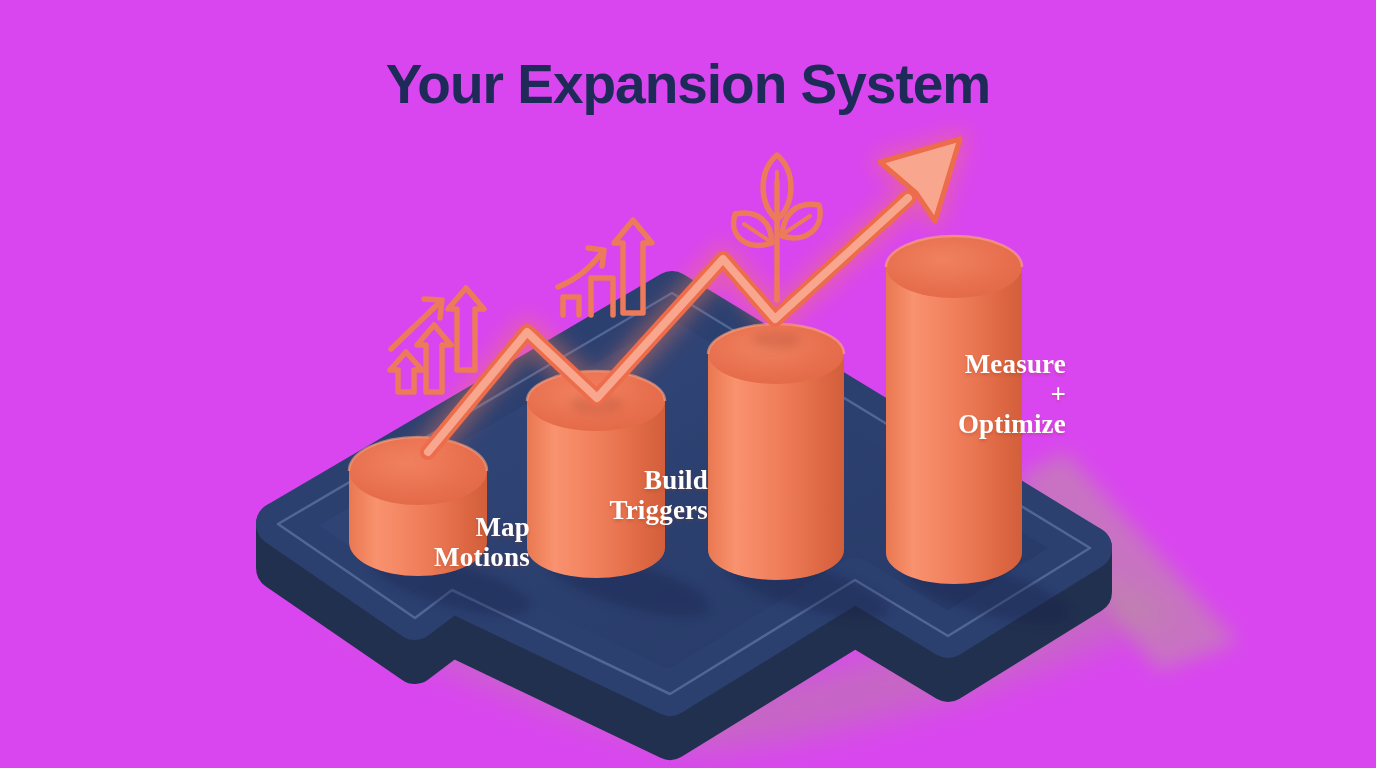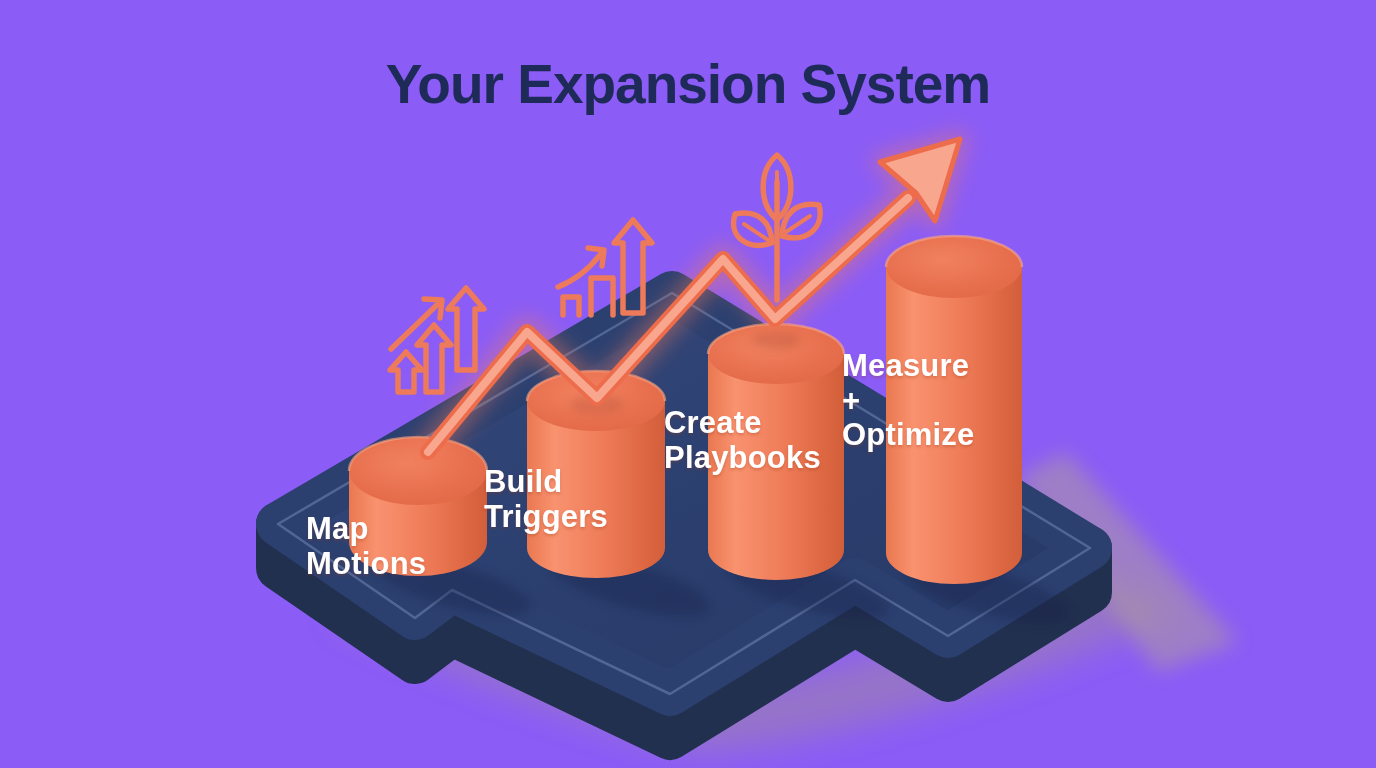--- a/index.html
+++ b/index.html
@@ -1,44 +1,45 @@
 <!DOCTYPE html>
 <html><head>
 <meta charset="utf-8">
 <style>
   html,body{margin:0;padding:0;background:#f8f1e1;}
   .canvas{
     position:relative;
     width:1376px;height:768px;
     overflow:hidden;
-    background:#8b5cf6;
+    background:#d946ef;
     font-family:"Liberation Sans","DejaVu Sans",sans-serif;
   }
   .page-title{
     position:absolute;top:52px;left:0;right:0;
     margin:0;
     text-align:center;
     font-size:55px;
     font-weight:bold;
     letter-spacing:-1px;
     color:#1e2a57;
   }
   .illustration{position:absolute;top:0;left:0;}
   .step-label{
     position:absolute;
     width:224px;
-    text-align:left;
+    text-align:right;
     color:#ffffff;
-    font-size:31px;
+    font-size:27px;
     font-weight:bold;
     line-height:1.12;
     letter-spacing:.2px;
     white-space:pre-line;
     text-shadow:0 2px 3px rgba(150,55,25,.30);
     pointer-events:none;
+    font-family:Liberation Serif, serif;
   }
   .lbl-1{left:306px;top:512px;}
   .lbl-2{left:484px;top:465px;}
   .lbl-3{left:664px;top:406px;}
   .lbl-4{left:842px;top:349px;}
 </style>
 </head>
 <body>
 
 <div class="canvas">
@@ -161,19 +162,17 @@
       <polyline points="428,452 527,332 597,398 723,259 775,319 908,198" fill="none" stroke="#ed6c4b" stroke-width="16" stroke-linecap="round" stroke-linejoin="round"></polyline>
       <polyline points="428,452 527,332 597,398 723,259 775,319 908,198" fill="none" stroke="#f8a78e" stroke-width="8" stroke-linecap="round" stroke-linejoin="round"></polyline>
       <polygon points="960,139 935,221 916,193 880,162" fill="#f8a78e" stroke="#ed6c4b" stroke-width="5" stroke-linejoin="round"></polygon>
     </g>
   </svg>
 
   <div class="step-label lbl-2">Build
 Triggers</div>
   <div class="step-label lbl-1">Map
 Motions</div>
-  <div class="step-label lbl-3">Create
-Playbooks</div>
   <div class="step-label lbl-4">Measure
 +
 Optimize</div>
 
 </div>
 
 </body></html>

